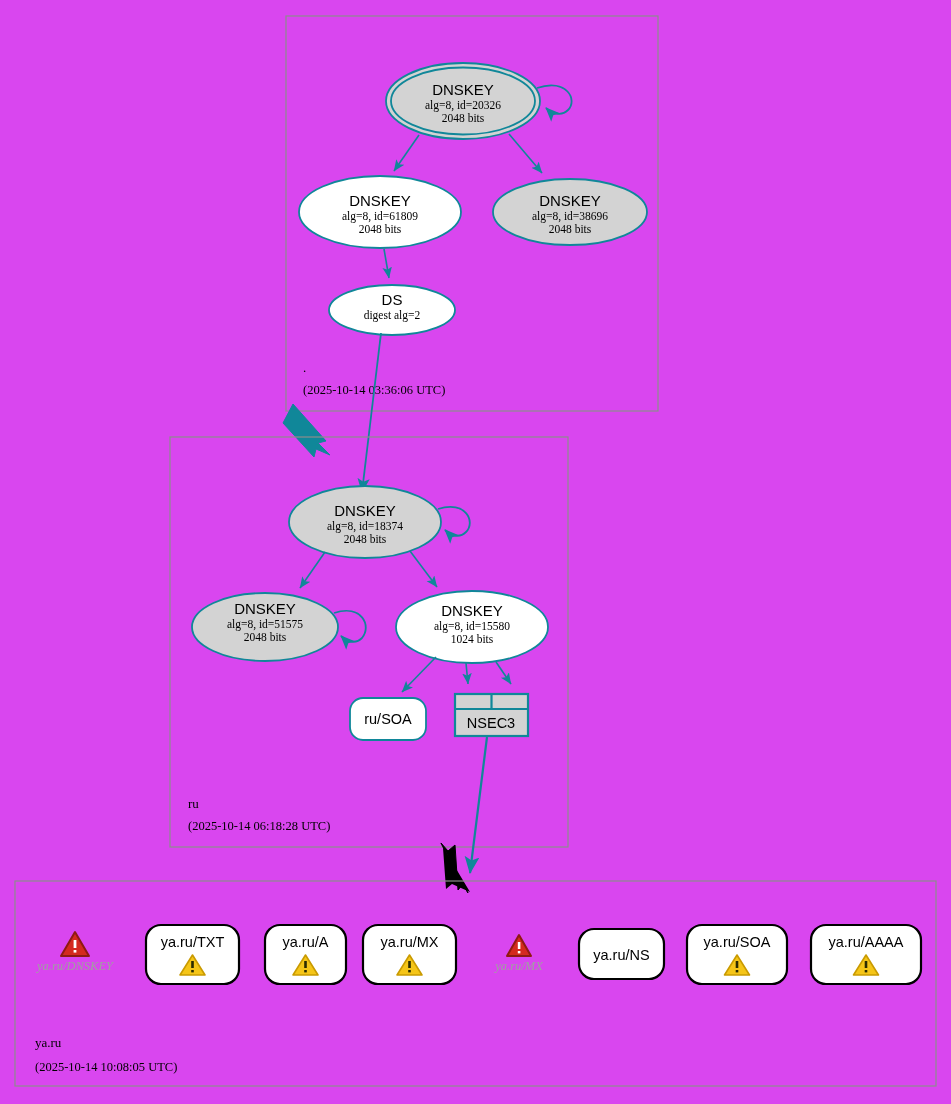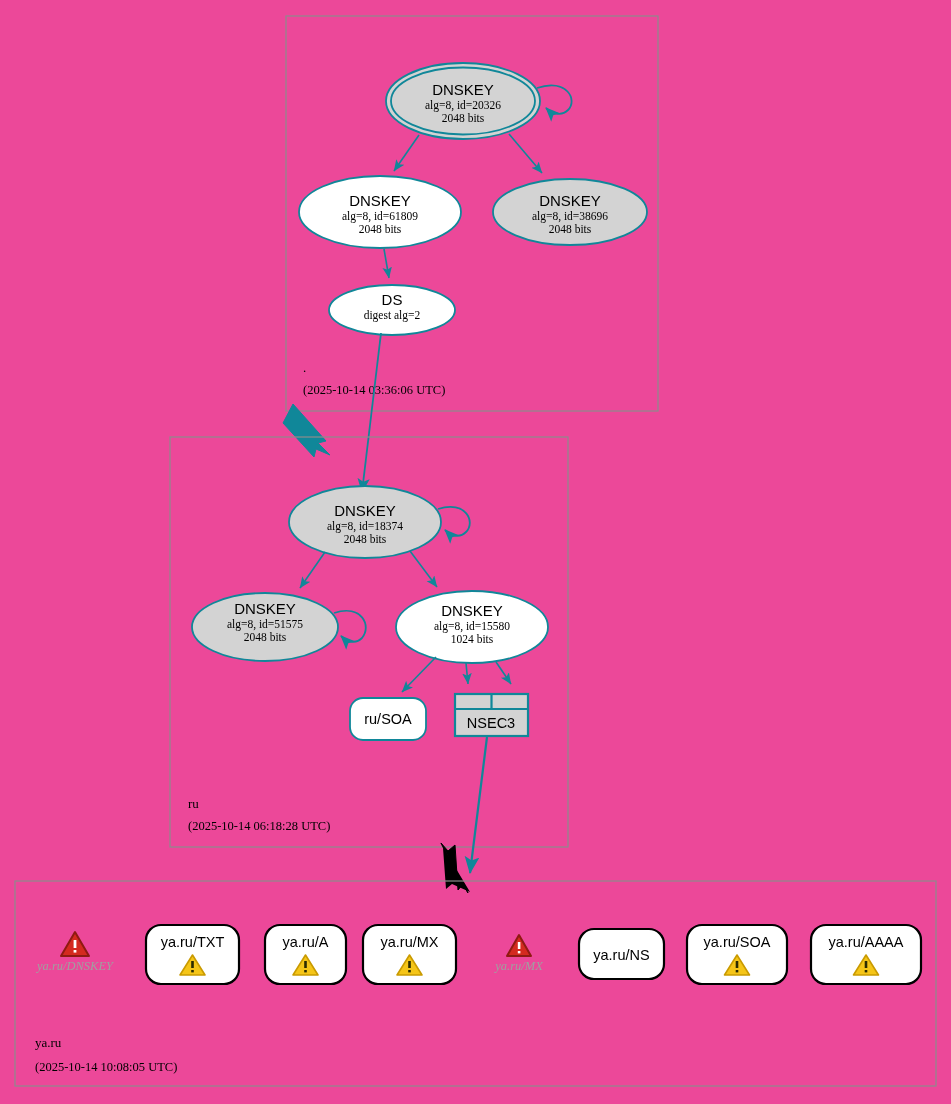--- a/index.html
+++ b/index.html
@@ -9,21 +9,21 @@
     background: #ffffff;
   }
   body {
     font-family: "Liberation Sans", sans-serif;
   }
   #stage {
     position: relative;
     width: 951px;
     height: 1104px;
     overflow: hidden;
-    background: #ec4899;
+    background: #d946ef;
   }
   #graph-svg {
     position: absolute;
     left: 0;
     top: 0;
     width: 951px;
     height: 1104px;
   }
   
   .node-title {

